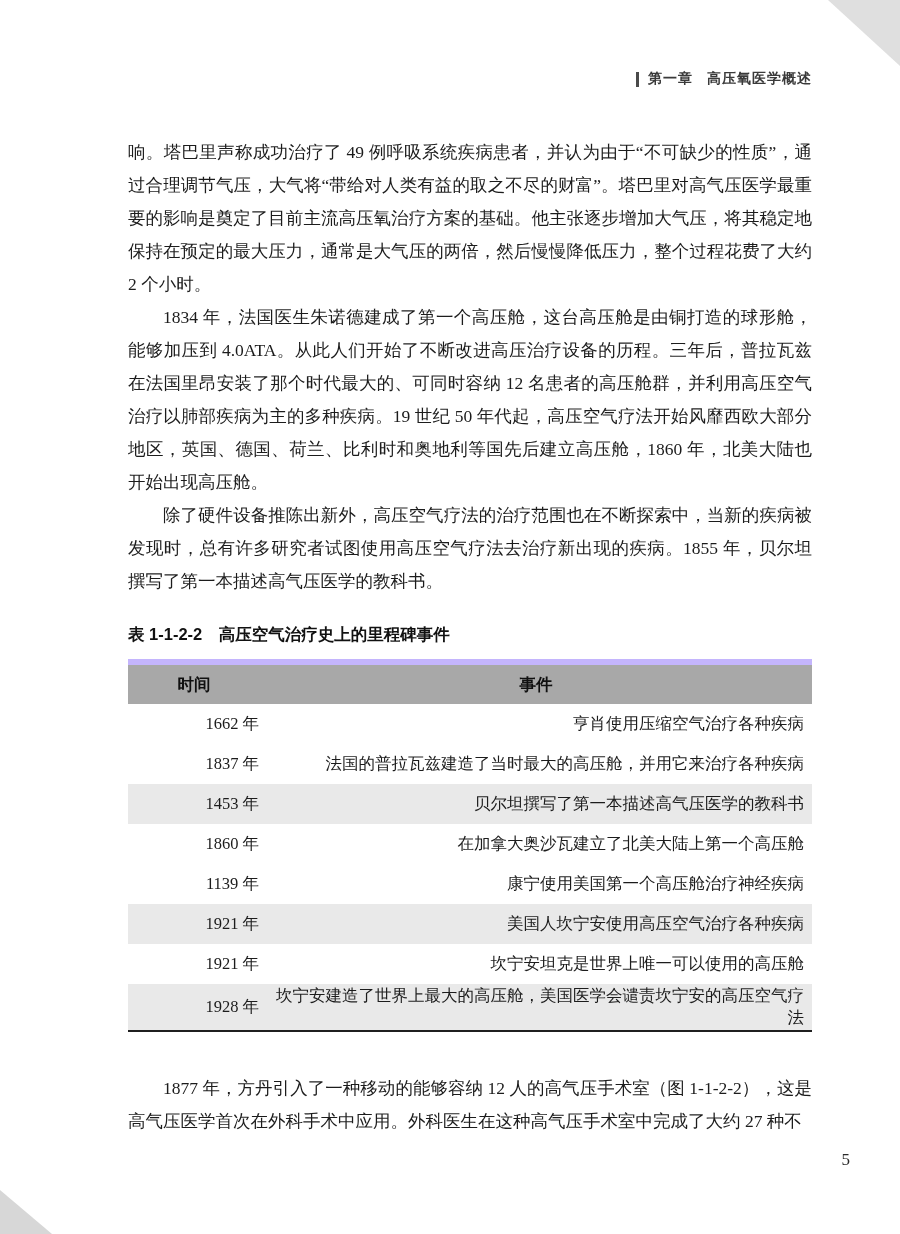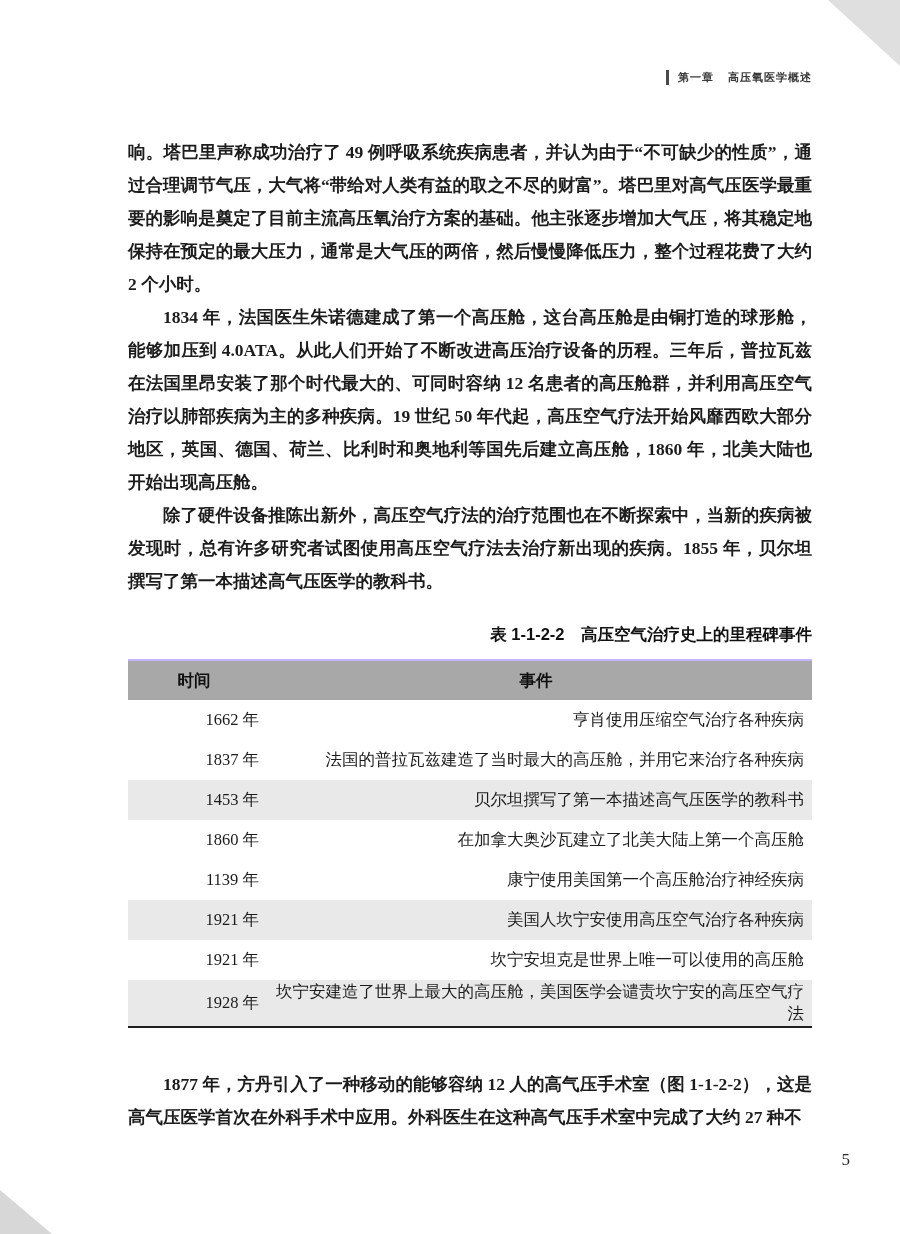--- a/index.html
+++ b/index.html
@@ -23,53 +23,52 @@
     position:absolute;left:0;bottom:0;width:52px;height:44px;
     background:#d7d7d7;
     clip-path:polygon(0 0,0 100%,100% 100%);
   }
 
   
   .running-head{
     position:absolute;top:70px;right:88px;
     display:flex;align-items:center;
     font-family:"Liberation Sans","DejaVu Sans",sans-serif;
-    font-weight:bold;font-size:11px;color:#3a3a3a;
+    font-weight:bold;font-size:14px;color:#3a3a3a;
     letter-spacing:1px;
   }
   .running-head .bar{
     display:inline-block;width:3px;height:15px;background:#4a4a4a;
     margin-right:9px;
   }
   .running-head .chapter{margin-right:14px;}
 
   
   .content{
     position:absolute;left:128px;top:136px;width:684px;
   }
   .para{
     margin:0;
     font-size:17.5px;line-height:33px;
     text-align:justify;
     text-justify:inter-ideograph;
-    font-weight:bold;
   }
   .para.indent{text-indent:2em;}
 
   
   .table-caption{
     margin-top:26px;margin-bottom:13px;
-    text-align:right;
+    text-align:left;
     font-family:"Liberation Sans","DejaVu Sans",sans-serif;
     font-weight:bold;font-size:16.5px;color:#111;
   }
   table.milestones{
     width:100%;
     border-collapse:collapse;
-    border-top:2px solid #c4b5fd;
+    border-top:6px solid #c4b5fd;
     border-bottom:2px solid #1f1f1f;
     font-size:16.5px;
   }
   table.milestones th{
     background:#a8a8a8;
     height:37px;
     font-family:"Liberation Sans","DejaVu Sans",sans-serif;
     font-weight:bold;font-size:16.5px;color:#101010;
     text-align:center;vertical-align:middle;
   }

